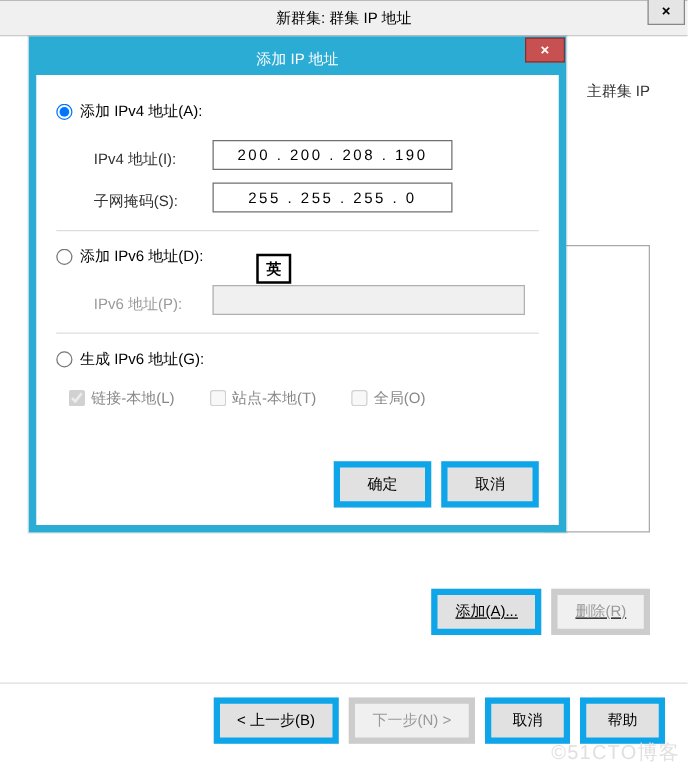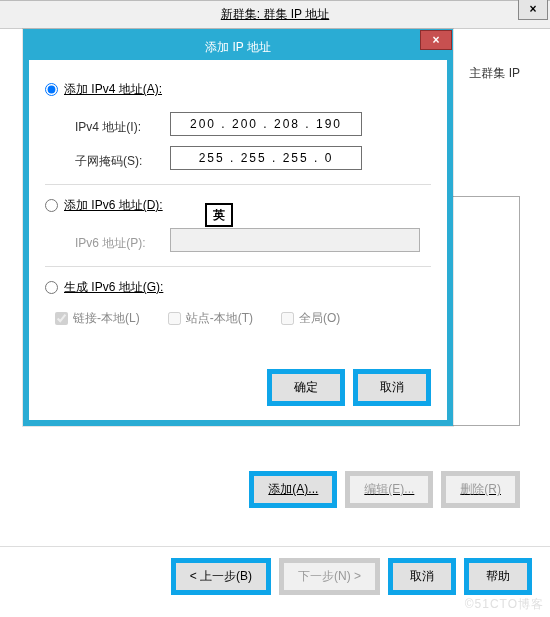--- a/index.html
+++ b/index.html
@@ -24,21 +24,20 @@
       border-top: 1px solid #bbb;
     }
     .parent-titlebar {
       height: 28px;
       background: #f0f0f0;
       border-bottom: 1px solid #ccc;
       display: flex;
       align-items: center;
       justify-content: center;
       position: relative;
-      text-decoration: underline;
     }
     .parent-close {
       position: absolute;
       right: 2px;
       top: -3px;
       width: 30px;
       height: 22px;
       border: 1px solid #888;
       background: #e5e5e5;
       display: flex;
@@ -98,21 +97,21 @@
       bottom: 22px;
       display: flex;
       gap: 8px;
       align-items: center;
     }
     .watermark {
       position: absolute;
       right: 6px;
       bottom: 4px;
       color: #e0e0e0;
-      font-size: 12px;
+      font-size: 16px;
       letter-spacing: 1px;
     }
 
     
     .modal {
       position: absolute;
       top: 28px;
       left: 23px;
       width: 430px;
       background: #fff;
@@ -144,21 +143,20 @@
       font-weight: bold;
       font-size: 13px;
     }
     .modal-body {
       padding: 22px 16px 14px 16px;
     }
     .radio-row {
       display: flex;
       align-items: center;
       margin-bottom: 14px;
-      text-decoration: underline;
     }
     .radio-row input[type=radio] {
       margin-right: 6px;
     }
     .field-row {
       display: flex;
       align-items: flex-end;
       margin: 10px 0 10px 30px;
     }
     .field-label {
@@ -235,21 +233,20 @@
     <div class="parent-close">
       <span>×</span>
     </div>
   </div>
 
   <div class="parent-side-text">主群集 IP</div>
   <div class="parent-list"></div>
 
   <div class="parent-mid-buttons">
     <button class="btn">添加(A)...</button>
-    <button class="btn disabled">编辑(E)...</button>
     <button class="btn disabled">删除(R)</button>
   </div>
 
   <div class="parent-divider"></div>
 
   <div class="parent-bottom-buttons">
     <button class="btn">&lt; 上一步(B)</button>
     <button class="btn disabled">下一步(N) &gt;</button>
     <button class="btn">取消</button>
     <button class="btn">帮助</button>

